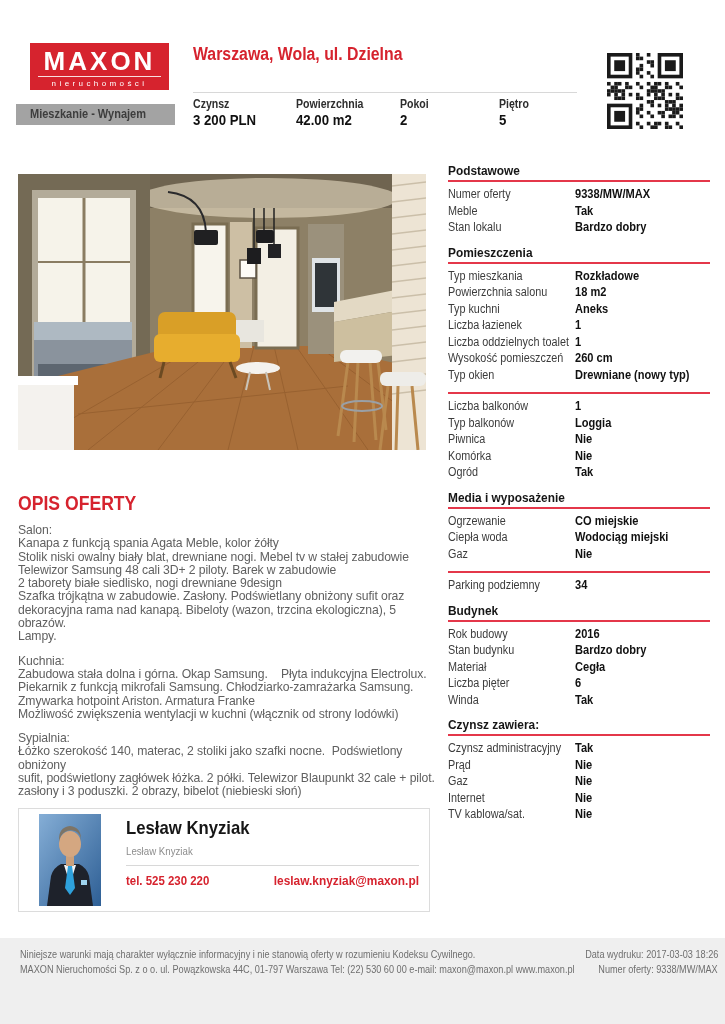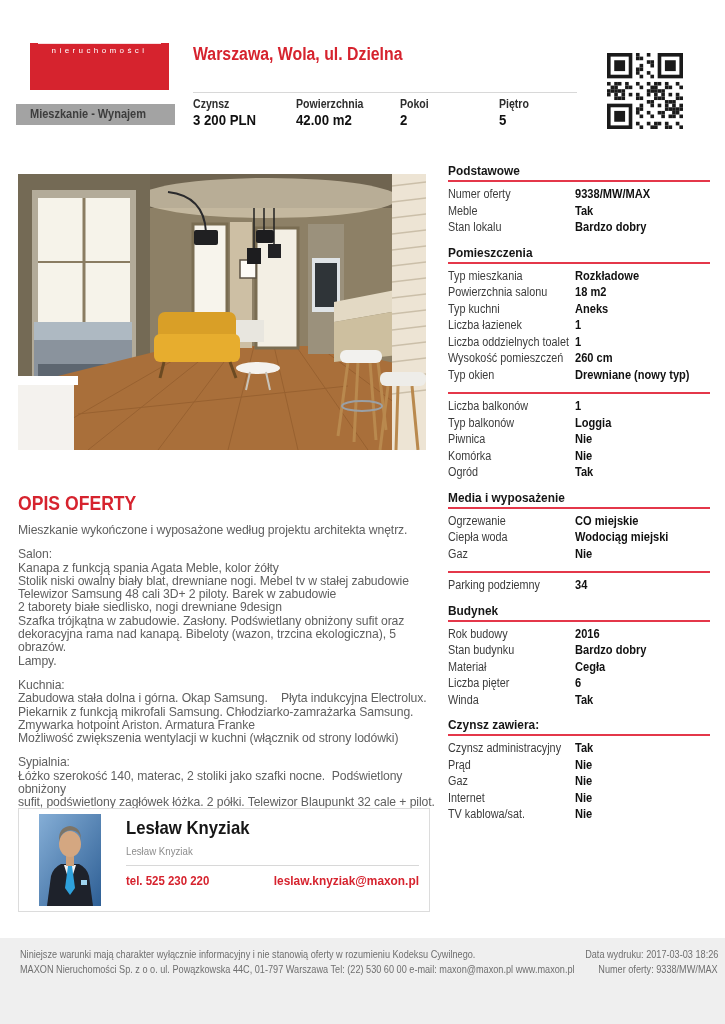--- a/index.html
+++ b/index.html
@@ -54,20 +54,21 @@
   .footer{position:absolute;left:0;top:938px;width:725px;height:86px;background:#efefef;padding-left:13px;}
   .footer-left{position:absolute;left:20px;top:9px;font-size:10.4px;color:#6f6f6f;line-height:15px;}
   .footer-right{position:absolute;right:20px;top:9px;font-size:10.4px;color:#6f6f6f;line-height:15px;text-align:right;}
 </style>
 </head>
 <body>
 
 <div class="page">
 
   <div class="logo">
+    <div class="logo-main">MAXON</div>
     <div class="logo-sub">nieruchomości</div>
   </div>
   <div class="category"><span class="cx">Mieszkanie - Wynajem</span></div>
   <div class="title"><span class="cx">Warszawa, Wola, ul. Dzielna</span></div>
   <div class="hdr-rule"></div>
 
   <div class="stat" style="left:193px">
     <span class="stat-label"><span class="cx">Czynsz</span></span>
     <span class="stat-value"><span class="cx">3 200 PLN</span></span>
   </div>
@@ -293,21 +294,20 @@
       <line x1="394" y1="212" x2="400" y2="276"></line>
     </g>
     <rect x="362" y="198" width="46" height="14" rx="6" fill="#eeede9"></rect>
 
     <rect x="0" y="208" width="56" height="68" fill="#f4f2ee"></rect>
     <rect x="0" y="202" width="60" height="9" fill="#ffffff"></rect>
   </svg>
 
   <div class="opis-h"><span class="cx">OPIS OFERTY</span></div>
   <div class="desc" id="desc">
-      <div class="par">Mieszkanie wykończone i wyposażone według projektu architekta wnętrz.</div>
       <div class="par">Salon:
 Kanapa z funkcją spania Agata Meble, kolor żółty
 Stolik niski owalny biały blat, drewniane nogi. Mebel tv w stałej zabudowie
 Telewizor Samsung 48 cali 3D+ 2 piloty. Barek w zabudowie
 2 taborety białe siedlisko, nogi drewniane 9design
 Szafka trójkątna w zabudowie. Zasłony. Podświetlany obniżony sufit oraz
 dekoracyjna rama nad kanapą. Bibeloty (wazon, trzcina ekologiczna), 5 obrazów.
 Lampy.</div>
       <div class="par">Kuchnia:
 Zabudowa stała dolna i górna. Okap Samsung.    Płyta indukcyjna Electrolux.

